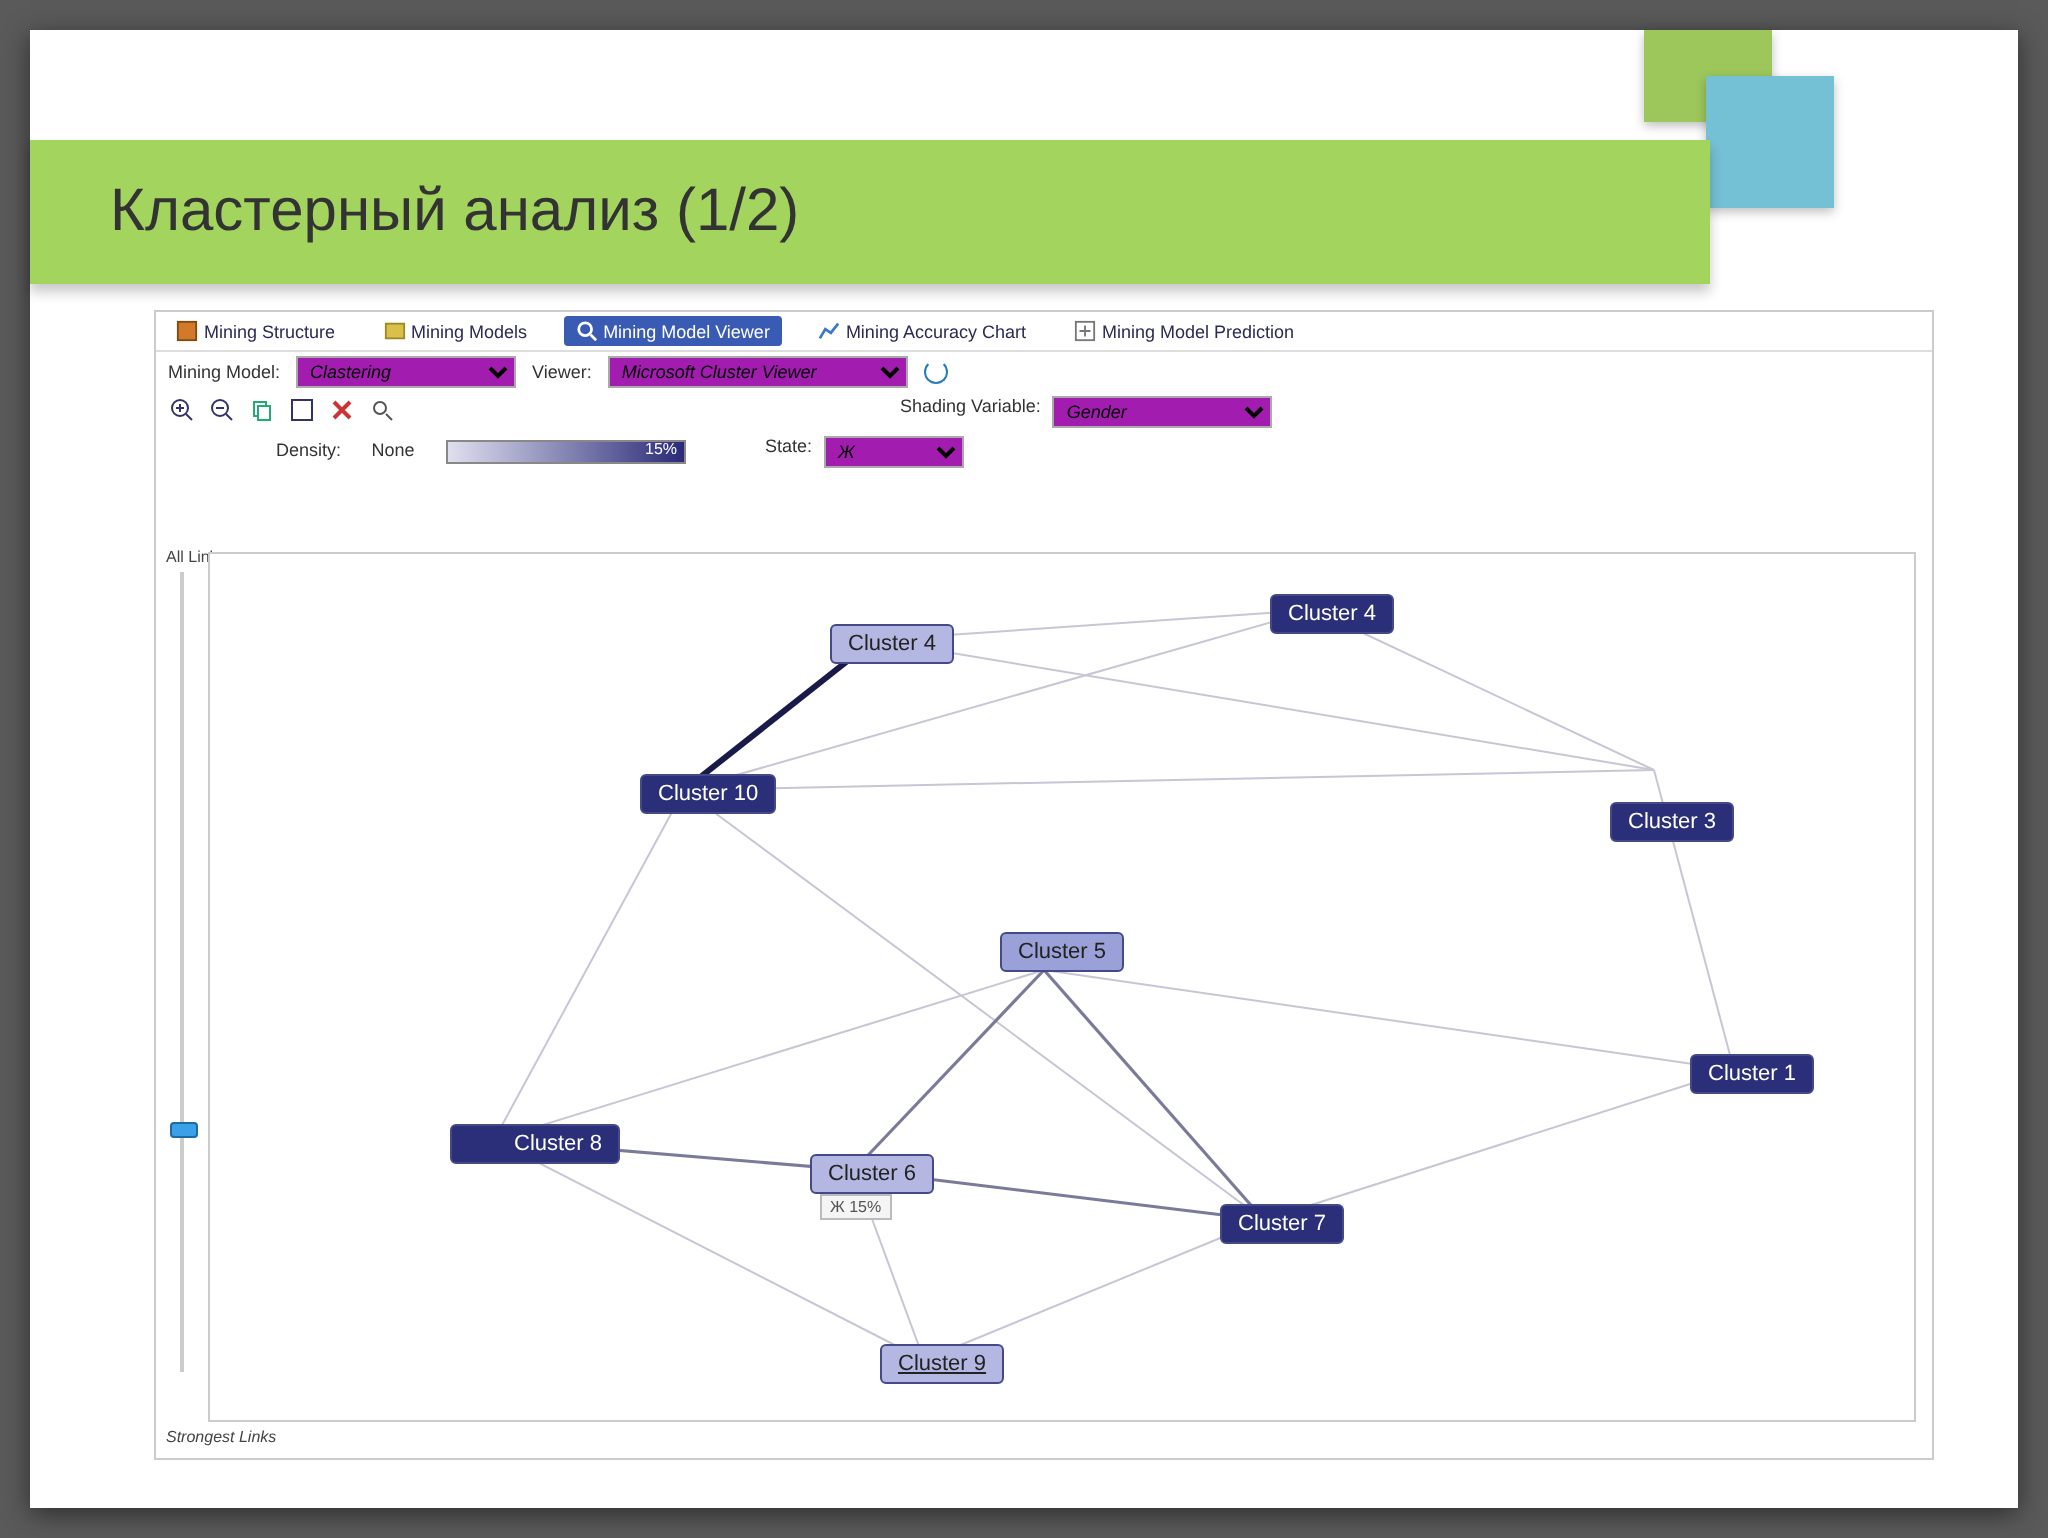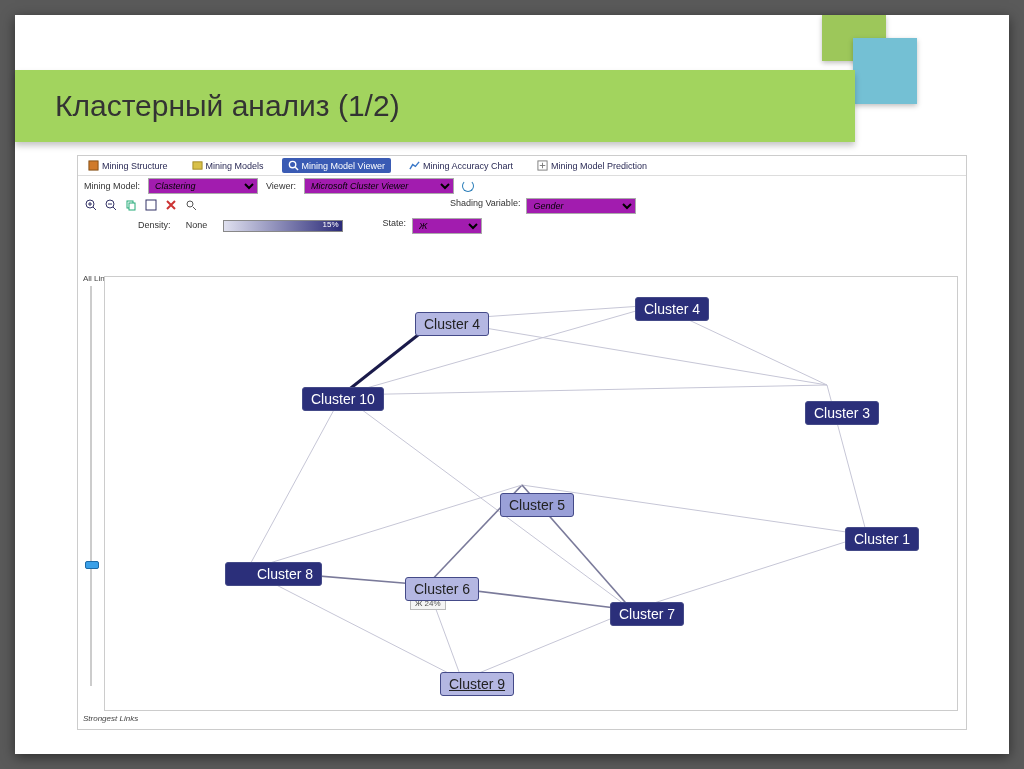--- a/index.html
+++ b/index.html
@@ -157,21 +157,21 @@
   }
   .vslider .track { width: 2px; flex: 1; background: #f0f0f0; border-left:1px solid #ccc; border-right:1px solid #ccc; position: relative; }
   .vslider .thumb { width: 14px; height: 8px; background: #3aa0e8; border: 1px solid #1c6aa6; border-radius: 2px; position: absolute; left: -6px; }
   .lbl-top, .lbl-bot { font-size: 8px; color: #444; position: absolute; left: 5px; }
   .lbl-top { top: 118px; }
   .lbl-bot { bottom: 6px; font-style: italic; }
   svg.graph { position: absolute; left: 0; top: 0; width: 100%; height: 100%; }
   .node {
     position: absolute;
     padding: 3px 8px;
-    font-size: 14px;
+    font-size: 11px;
     border: 1px solid #444a88;
     border-radius: 3px;
     background: #b4b7e2;
     color: #222;
     white-space: nowrap;
   }
   .node.dark { background: #2b2f7a; color: #fff; }
   .node.med { background: #9aa0d8; }
   .tooltip {
     position: absolute;
@@ -323,26 +323,26 @@
           <line x1="417" y1="208" x2="322" y2="308" stroke="#7a7a9a" stroke-width="1.6"></line>
           <line x1="417" y1="208" x2="142" y2="293" stroke="#c6c6d6" stroke-width="1"></line>
           <line x1="322" y1="308" x2="527" y2="333" stroke="#7a7a9a" stroke-width="1.6"></line>
           <line x1="322" y1="308" x2="142" y2="293" stroke="#7a7a9a" stroke-width="1.6"></line>
           <line x1="322" y1="308" x2="357" y2="403" stroke="#c6c6d6" stroke-width="1"></line>
           <line x1="142" y1="293" x2="357" y2="403" stroke="#c6c6d6" stroke-width="1"></line>
           <line x1="527" y1="333" x2="762" y2="258" stroke="#c6c6d6" stroke-width="1"></line>
           <line x1="527" y1="333" x2="357" y2="403" stroke="#c6c6d6" stroke-width="1"></line>
         </svg>
 
-      <div class="tooltip" style="left:305px;top:320px">Ж 24%</div>
+      <div class="tooltip" style="left:305px;top:320px">Ж 15%</div>
     <div class="node dark" style="left: 740px; top: 250px;">Cluster 1</div>
         <div class="node" style="left: 310px; top: 35px;">Cluster 4</div>
         <div class="node dark" style="left: 700px; top: 100px; margin-top: 24px;">Cluster 3</div>
         <div class="node dark" style="left: 530px; top: 20px;">Cluster 4</div>
-        <div class="node med" style="left: 395px; top: 216px;">Cluster 5</div>
+        <div class="node med" style="left: 395px; top: 189px;">Cluster 5</div>
         <div class="node" style="left: 300px; top: 300px;">Cluster 6</div>
         <div class="node dark" style="left: 505px; top: 325px;">Cluster 7</div>
         <div class="node dark" style="left: 120px; top: 285px; padding-left: 31px;">Cluster 8</div>
         <div class="node" style="left: 335px; top: 395px; text-decoration: underline;">Cluster 9</div>
-        <div class="node dark" style="left: 197px; top: 110px; text-align: center;">Cluster 10</div>
+        <div class="node dark" style="left: 215px; top: 110px; text-align: center;">Cluster 10</div>
       </div>
   </div>
 </div>
 
 </body></html>

